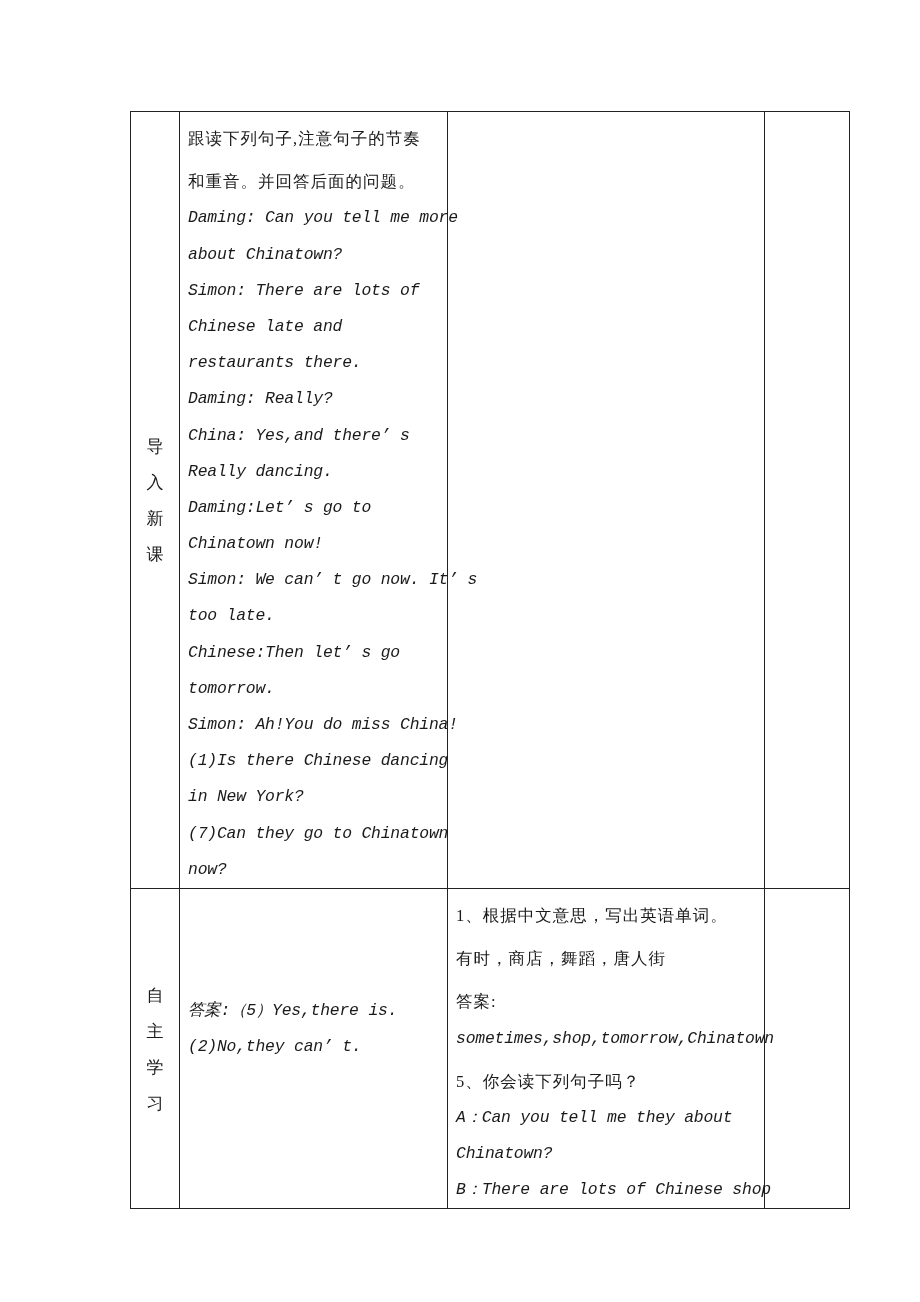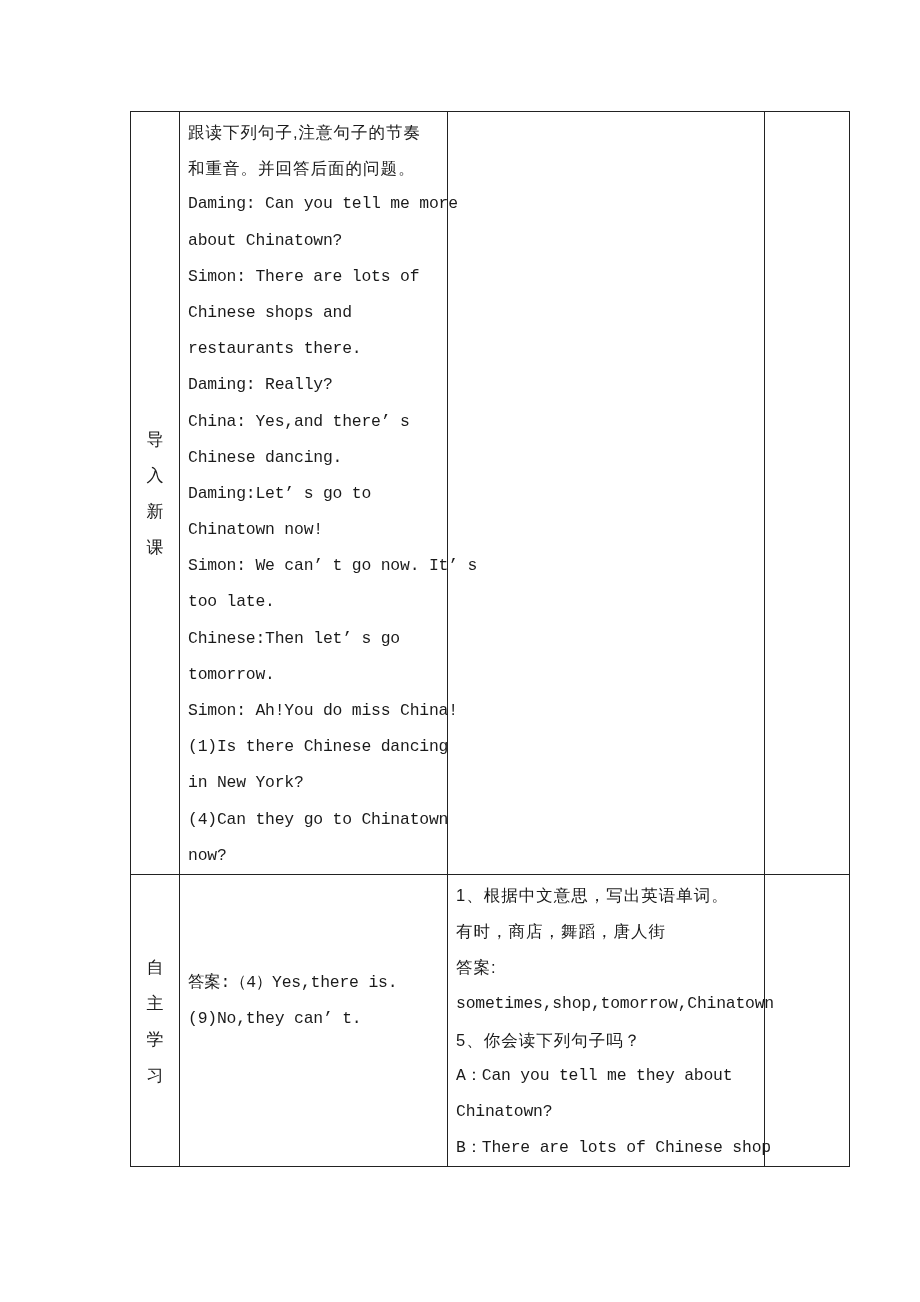--- a/index.html
+++ b/index.html
@@ -8,22 +8,22 @@
   .page { position: absolute; left: 0; top: 0; width: 920px; height: 1302px; }
   table.lesson { position: absolute; left: 130px; top: 111px; border-collapse: collapse;
                  table-layout: fixed; width: 719px; }
   table.lesson td { border: 1px solid #222; vertical-align: top; padding: 0; }
   col.c1 { width: 49px; } col.c2 { width: 268px; } col.c3 { width: 317px; } col.c4 { width: 85px; }
   .label-cell { text-align: center; vertical-align: middle !important; }
   .vlabel { display: inline-block; width: 20px; font-size: 17px; line-height: 36px;
             font-family: "DejaVu Sans", sans-serif; }
   .lines { padding: 2px 4px 0 8px; font-size: 16px; line-height: 36.2px; white-space: nowrap; }
   .lines div { height: 36.2px; }
-  .mono { font-family: "Liberation Mono", "DejaVu Sans Mono", monospace; font-size: 16.4px; letter-spacing: -0.2px; }
-  .cjk { font-family: Liberation Sans, sans-serif; font-size: 16.5px; letter-spacing: 1px; }
+  .mono { font-family: "Liberation Mono", "DejaVu Sans Mono", monospace; font-size: 16.4px; letter-spacing: -0.2px; font-style: italic; }
+  .cjk { font-family: Liberation Serif, serif; font-size: 16.5px; letter-spacing: 1px; margin-top: 7px; }
   tr.r1 td { height: 759px; }
   tr.r2 td { height: 288px; }
   .answer-cell { vertical-align: middle !important; }
   .answer-cell .lines { padding-top: 0; padding-bottom: 40px; }
 </style>
 </head>
 <body>
 
 <div class="page">
   <table class="lesson">
@@ -43,54 +43,54 @@
           <div>课</div>
         </span>
       </td>
       <td>
         <div class="lines" id="r0a">
               <div class="cjk">跟读下列句子,注意句子的节奏</div>
               <div class="cjk">和重音。并回答后面的问题。</div>
               <div class="mono">Daming: Can you tell me more</div>
               <div class="mono">about Chinatown?</div>
               <div class="mono">Simon: There are lots of</div>
-              <div class="mono">Chinese shops and</div>
+              <div class="mono">Chinese late and</div>
               <div class="mono">restaurants there.</div>
               <div class="mono">Daming: Really?</div>
               <div class="mono">China: Yes,and there’ s</div>
-              <div class="mono">Chinese dancing.</div>
+              <div class="mono">Really dancing.</div>
               <div class="mono">Daming:Let’ s go to</div>
               <div class="mono">Chinatown now!</div>
               <div class="mono">Simon: We can’ t go now. It’ s</div>
               <div class="mono">too late.</div>
               <div class="mono">Chinese:Then let’ s go</div>
               <div class="mono">tomorrow.</div>
               <div class="mono">Simon: Ah!You do miss China!</div>
               <div class="mono">(1)Is there Chinese dancing</div>
               <div class="mono">in  New York?</div>
-              <div class="mono">(4)Can they go to Chinatown</div>
+              <div class="mono">(7)Can they go to Chinatown</div>
               <div class="mono">now?</div>
             </div>
       </td>
       <td></td>
       <td></td>
     </tr>
     <tr class="r2">
       <td class="label-cell">
         <span class="vlabel">
           <div>自</div>
           <div>主</div>
           <div>学</div>
           <div>习</div>
         </span>
       </td>
       <td class="answer-cell">
         <div class="lines" id="r1a">
-              <div class="mono">答案:（4）Yes,there is.</div>
-              <div class="mono">(9)No,they can’ t.</div>
+              <div class="mono">答案:（5）Yes,there is.</div>
+              <div class="mono">(2)No,they can’ t.</div>
             </div>
       </td>
       <td>
         <div class="lines" id="r1p">
               <div class="cjk">1、根据中文意思，写出英语单词。</div>
               <div class="cjk">有时，商店，舞蹈，唐人街</div>
               <div class="cjk">答案:</div>
               <div class="mono">sometimes,shop,tomorrow,Chinatown</div>
               <div class="cjk">5、你会读下列句子吗？</div>
               <div class="mono">A：Can you tell me they about</div>

